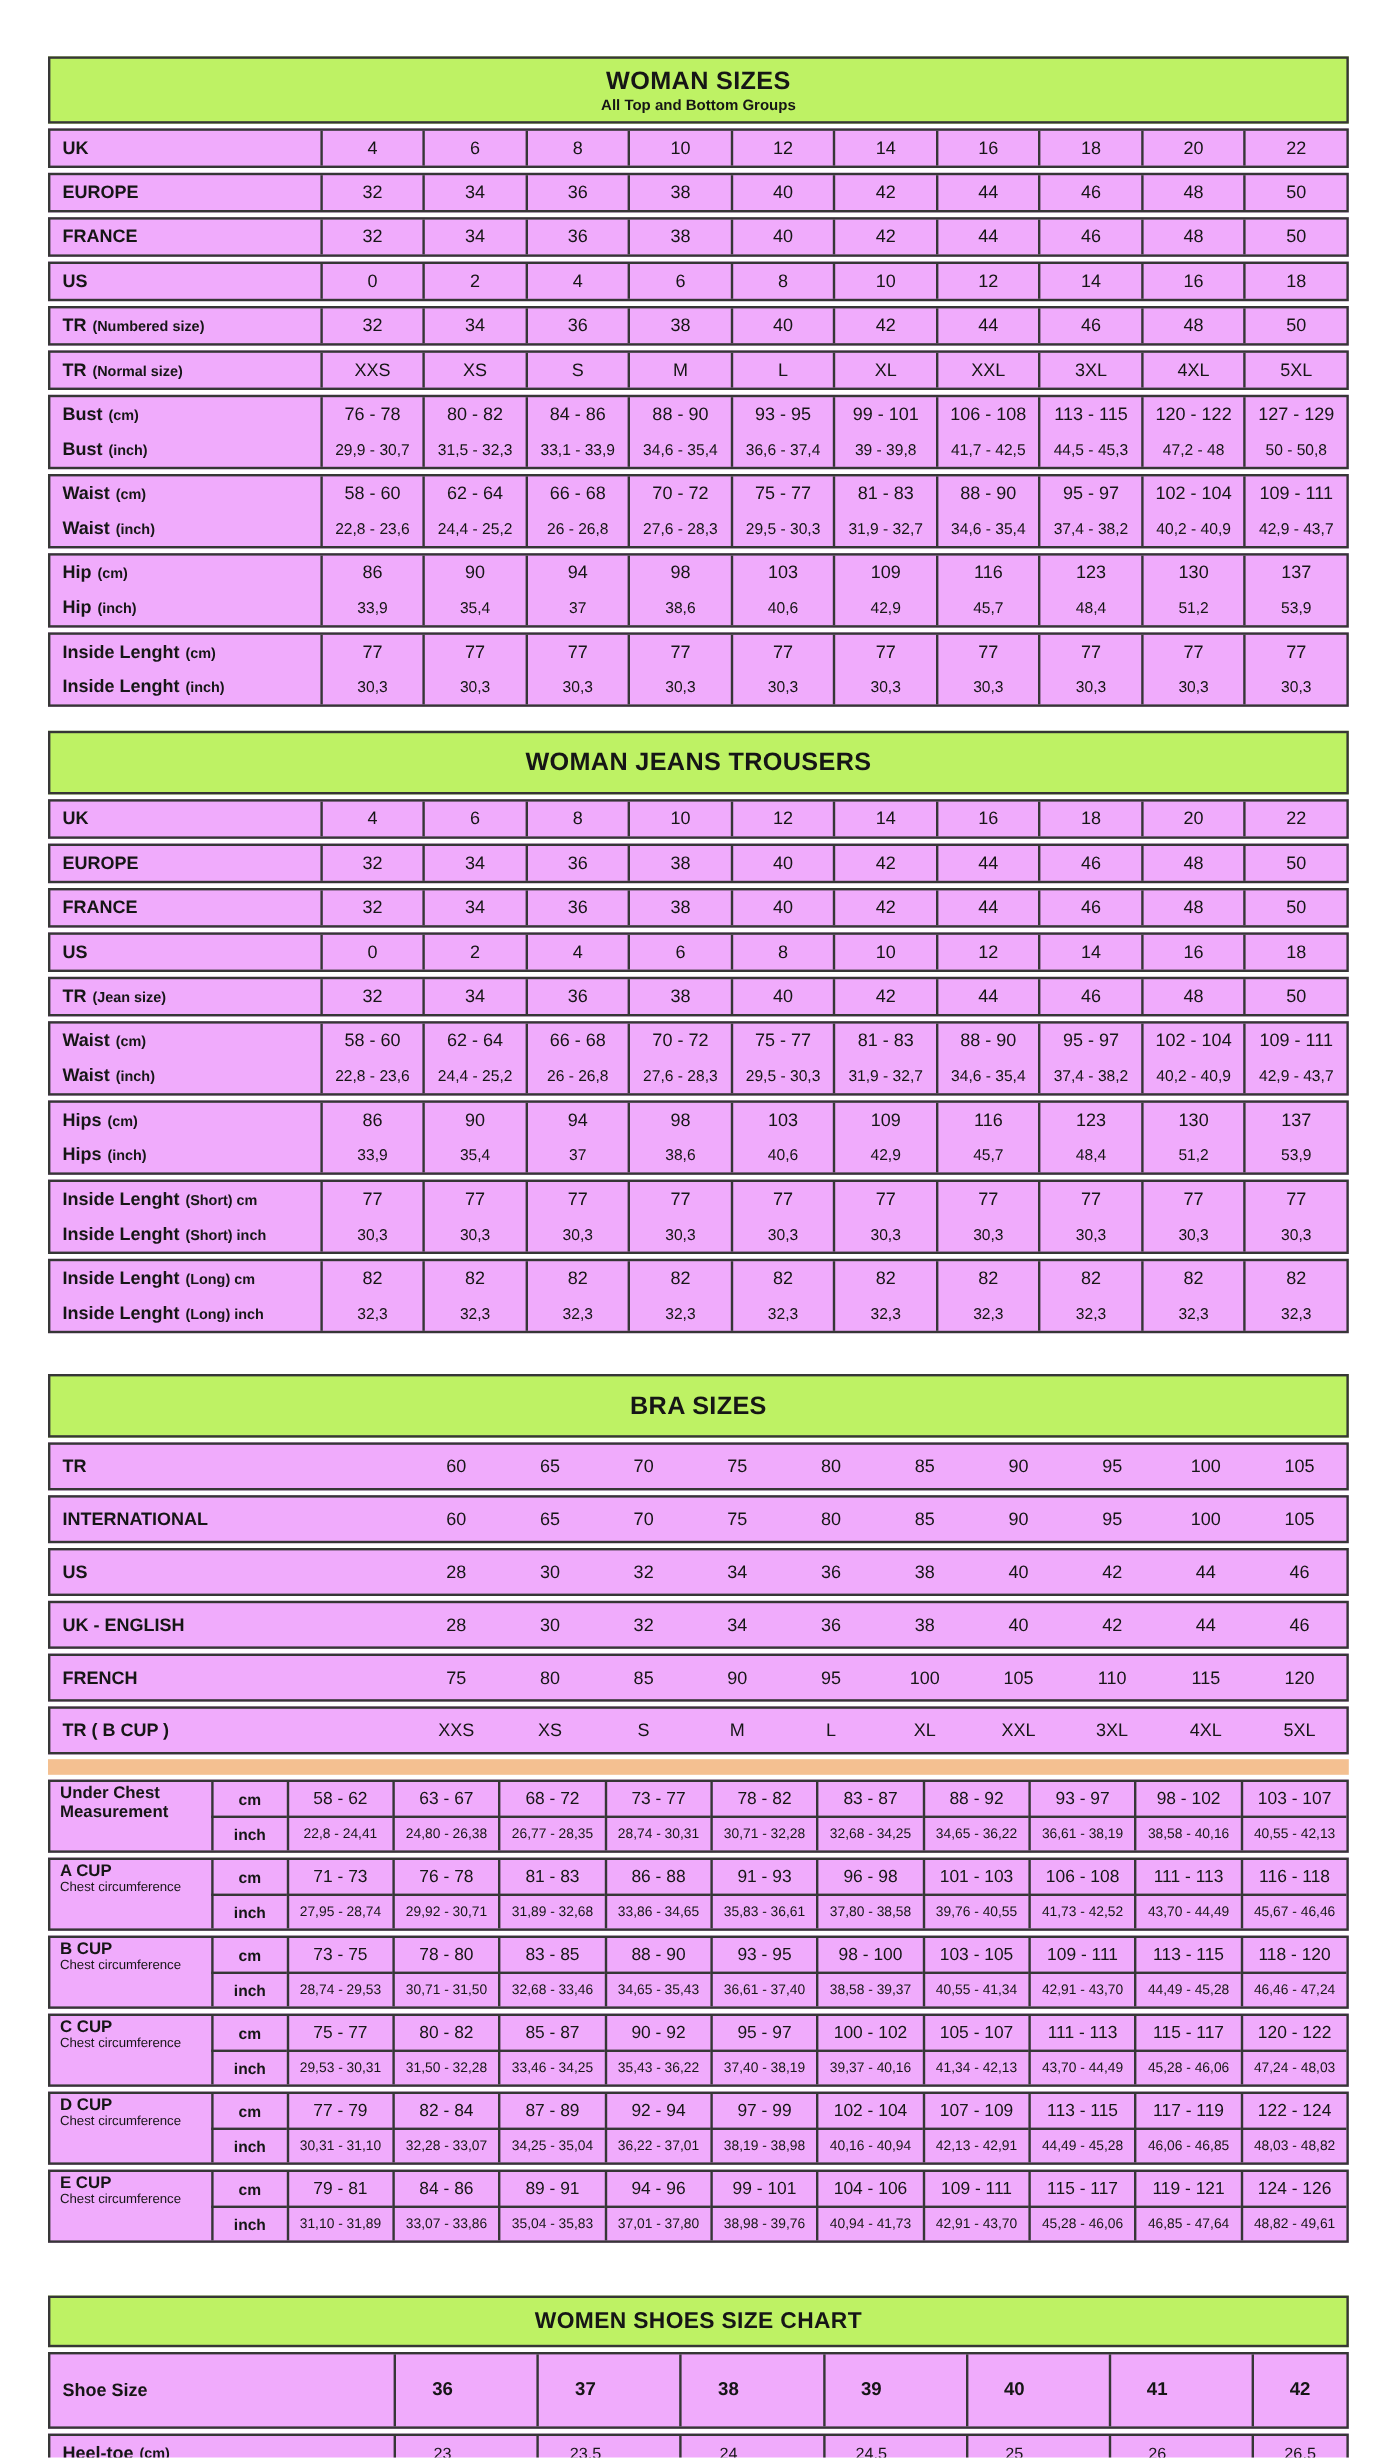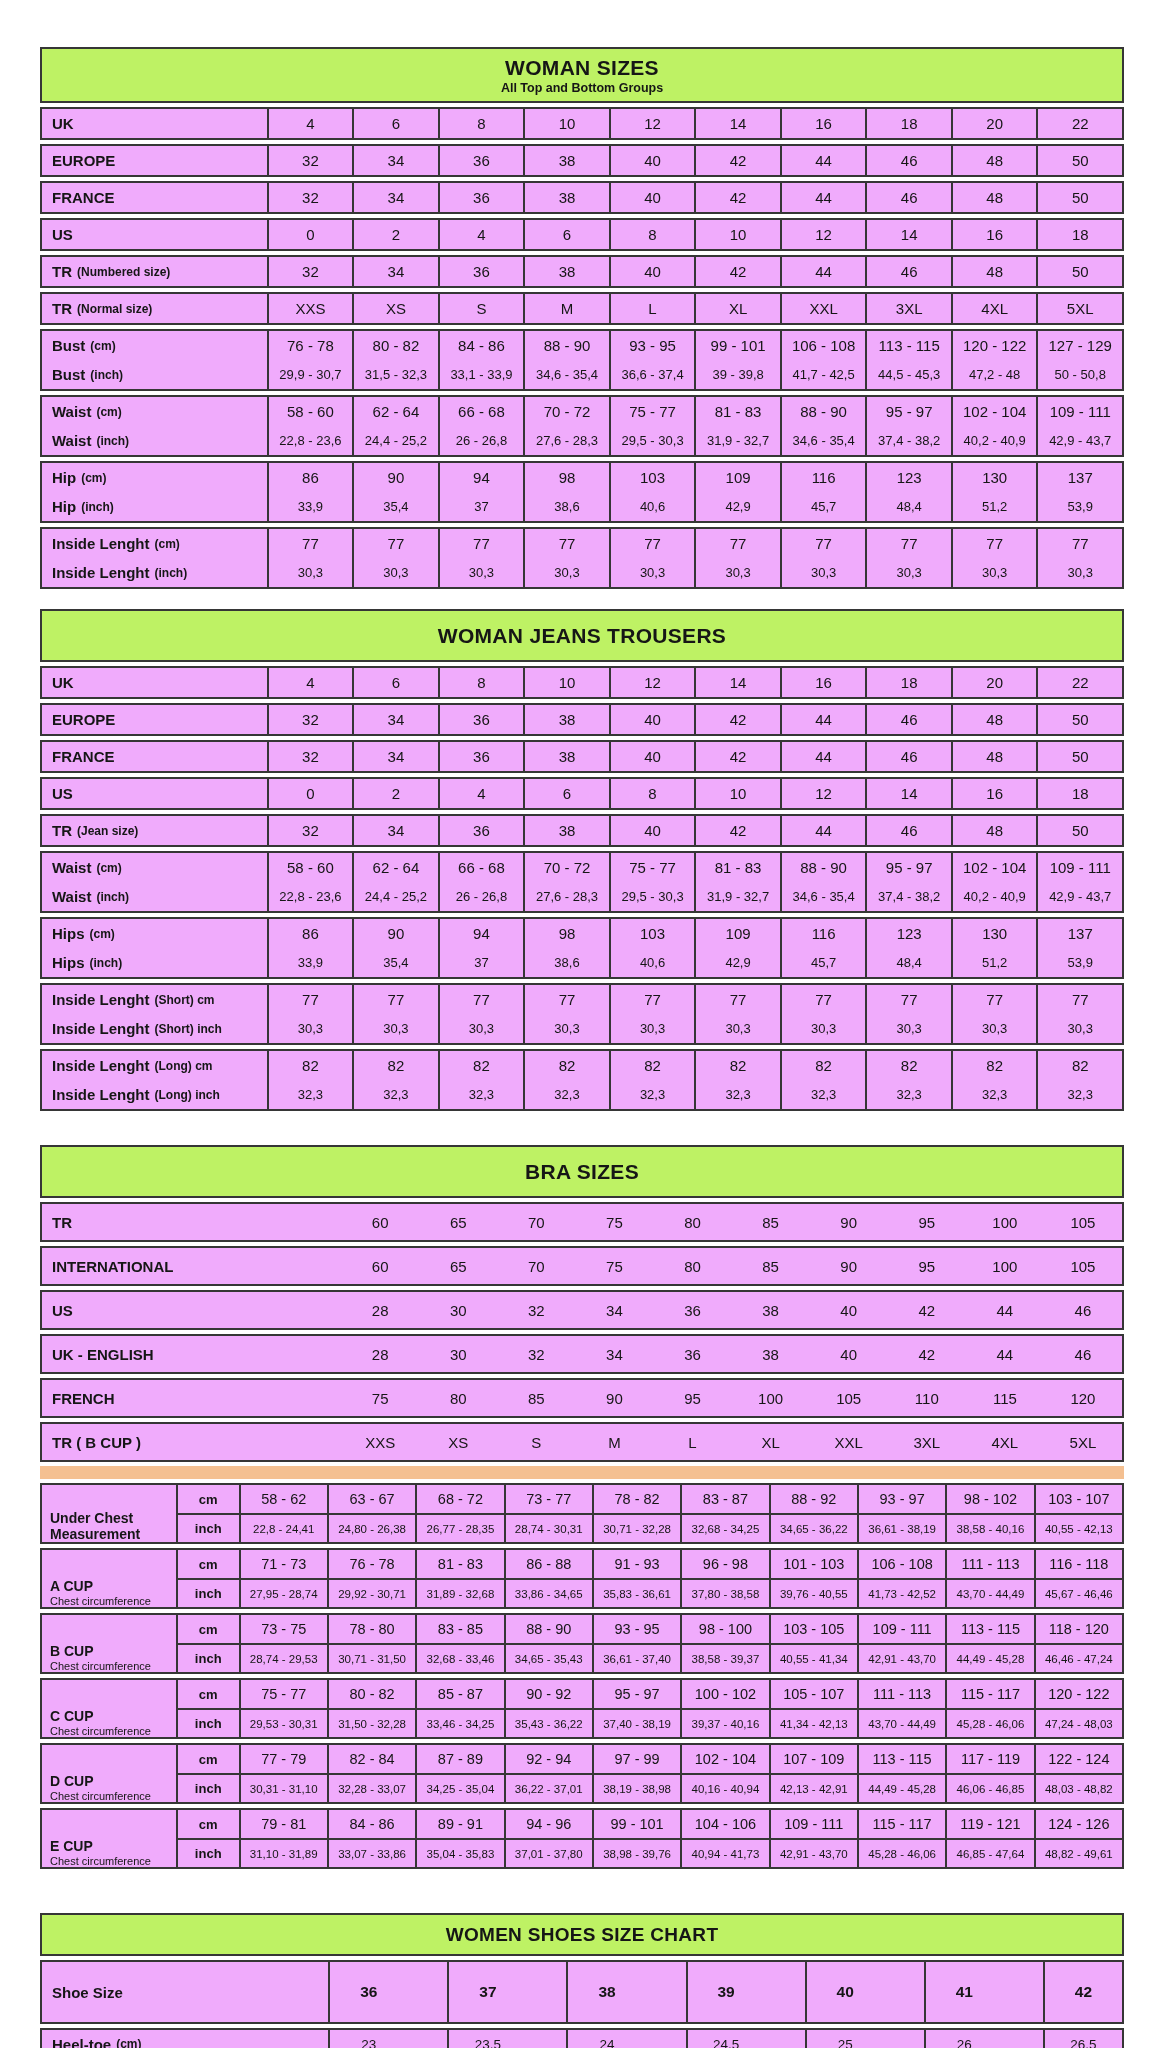--- a/index.html
+++ b/index.html
@@ -37,21 +37,21 @@
 
   
   .g-bratop { grid-template-columns: 27.7% repeat(10, 1fr); }
   .g-bratop .row-line { height: 28px; }
   .val-top { display: flex; align-items: center; justify-content: center; font-size: 15px; height: 36px; }
 
   .sep-bar { height: 13px; background: #f4c091; }
 
   
   .g-cup { grid-template-columns: 12.4% 5.8% repeat(10, 1fr); grid-template-rows: 30px 27px; }
-  .cup-label { grid-row: 1 / span 2; grid-column: 1; display: flex; flex-direction: column; justify-content: flex-end; padding-left: 8px; }
+  .cup-label { grid-row: 1 / span 2; grid-column: 1; display: flex; flex-direction: column; justify-content: flex-start; padding-left: 8px; }
   .cup-main { font-weight: bold; font-size: 14px; line-height: 1.15; }
   .cup-sub { font-size: 11px; margin-top: 1px; }
   .cup-cell { display: flex; align-items: center; justify-content: center; border-left: 2px solid #363636; }
   .bb { border-bottom: 2px solid #363636; }
   .unit { font-weight: bold; font-size: 13px; }
   .vcm { font-size: 14.5px; }
   .vin { font-size: 11.5px; }
 
   
   .g-shoes { grid-template-columns: 22.8% repeat(7, 1fr); gap: 40px; }

